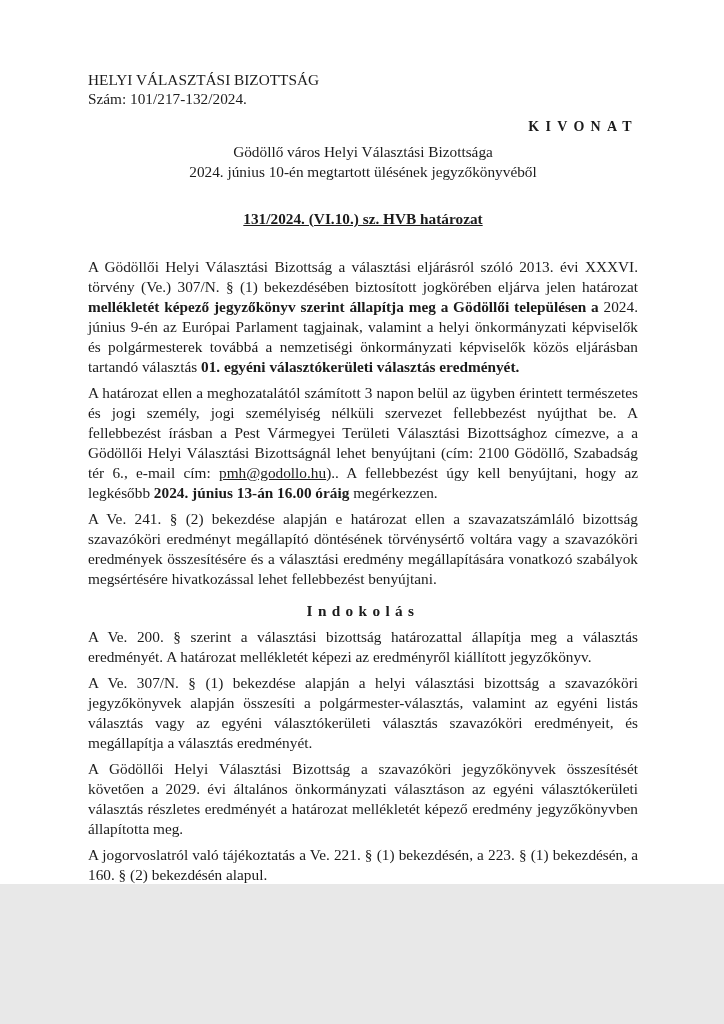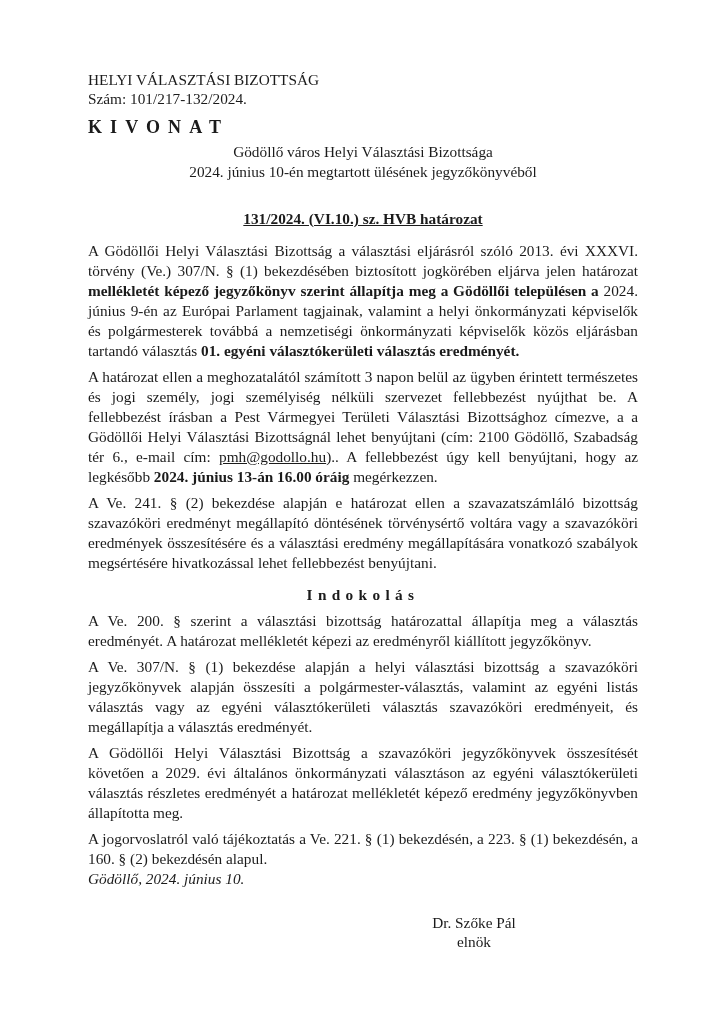--- a/index.html
+++ b/index.html
@@ -4,42 +4,42 @@
 <title>Kivonat</title>
 <style>
   html, body {
     margin: 0;
     padding: 0;
     background: #e8e8e8;
   }
   .page {
     position: relative;
     width: 724px;
-    height: 1024px;
+    height: 884px;
     margin: 0 auto;
     background: #ffffff;
     color: #1b1b1b;
     font-family: "Liberation Serif", "DejaVu Serif", serif;
     font-size: 15.3px;
     line-height: 20px;
     box-sizing: border-box;
     padding: 70px 86px 0 88px;
     overflow: hidden;
   }
   .doc-header {
     line-height: 19px;
   }
   .doc-header div {
     white-space: nowrap;
   }
   .extract-title {
     margin-top: 8px;
-    text-align: left;
+    text-align: right;
     font-weight: bold;
-    font-size: 18px;
+    font-size: 14px;
     letter-spacing: 0.45em;
     line-height: 22px;
   }
   .subtitle {
     margin-top: 4px;
     text-align: center;
     line-height: 20px;
   }
   .decision-heading {
     margin-top: 27px;
@@ -47,21 +47,21 @@
     font-weight: bold;
     text-decoration: underline;
     line-height: 20px;
   }
   p.body-par {
     margin: 6px 0 0 0;
     text-align: justify;
     line-height: 20px;
   }
   p.body-par.first {
-    margin-top: 12px;
+    margin-top: 28px;
   }
   .section-heading {
     margin-top: 12px;
     text-align: center;
     letter-spacing: 0.35em;
     line-height: 20px;
     font-weight: bold;
   }
   .after-heading {
     margin-top: 10px;

